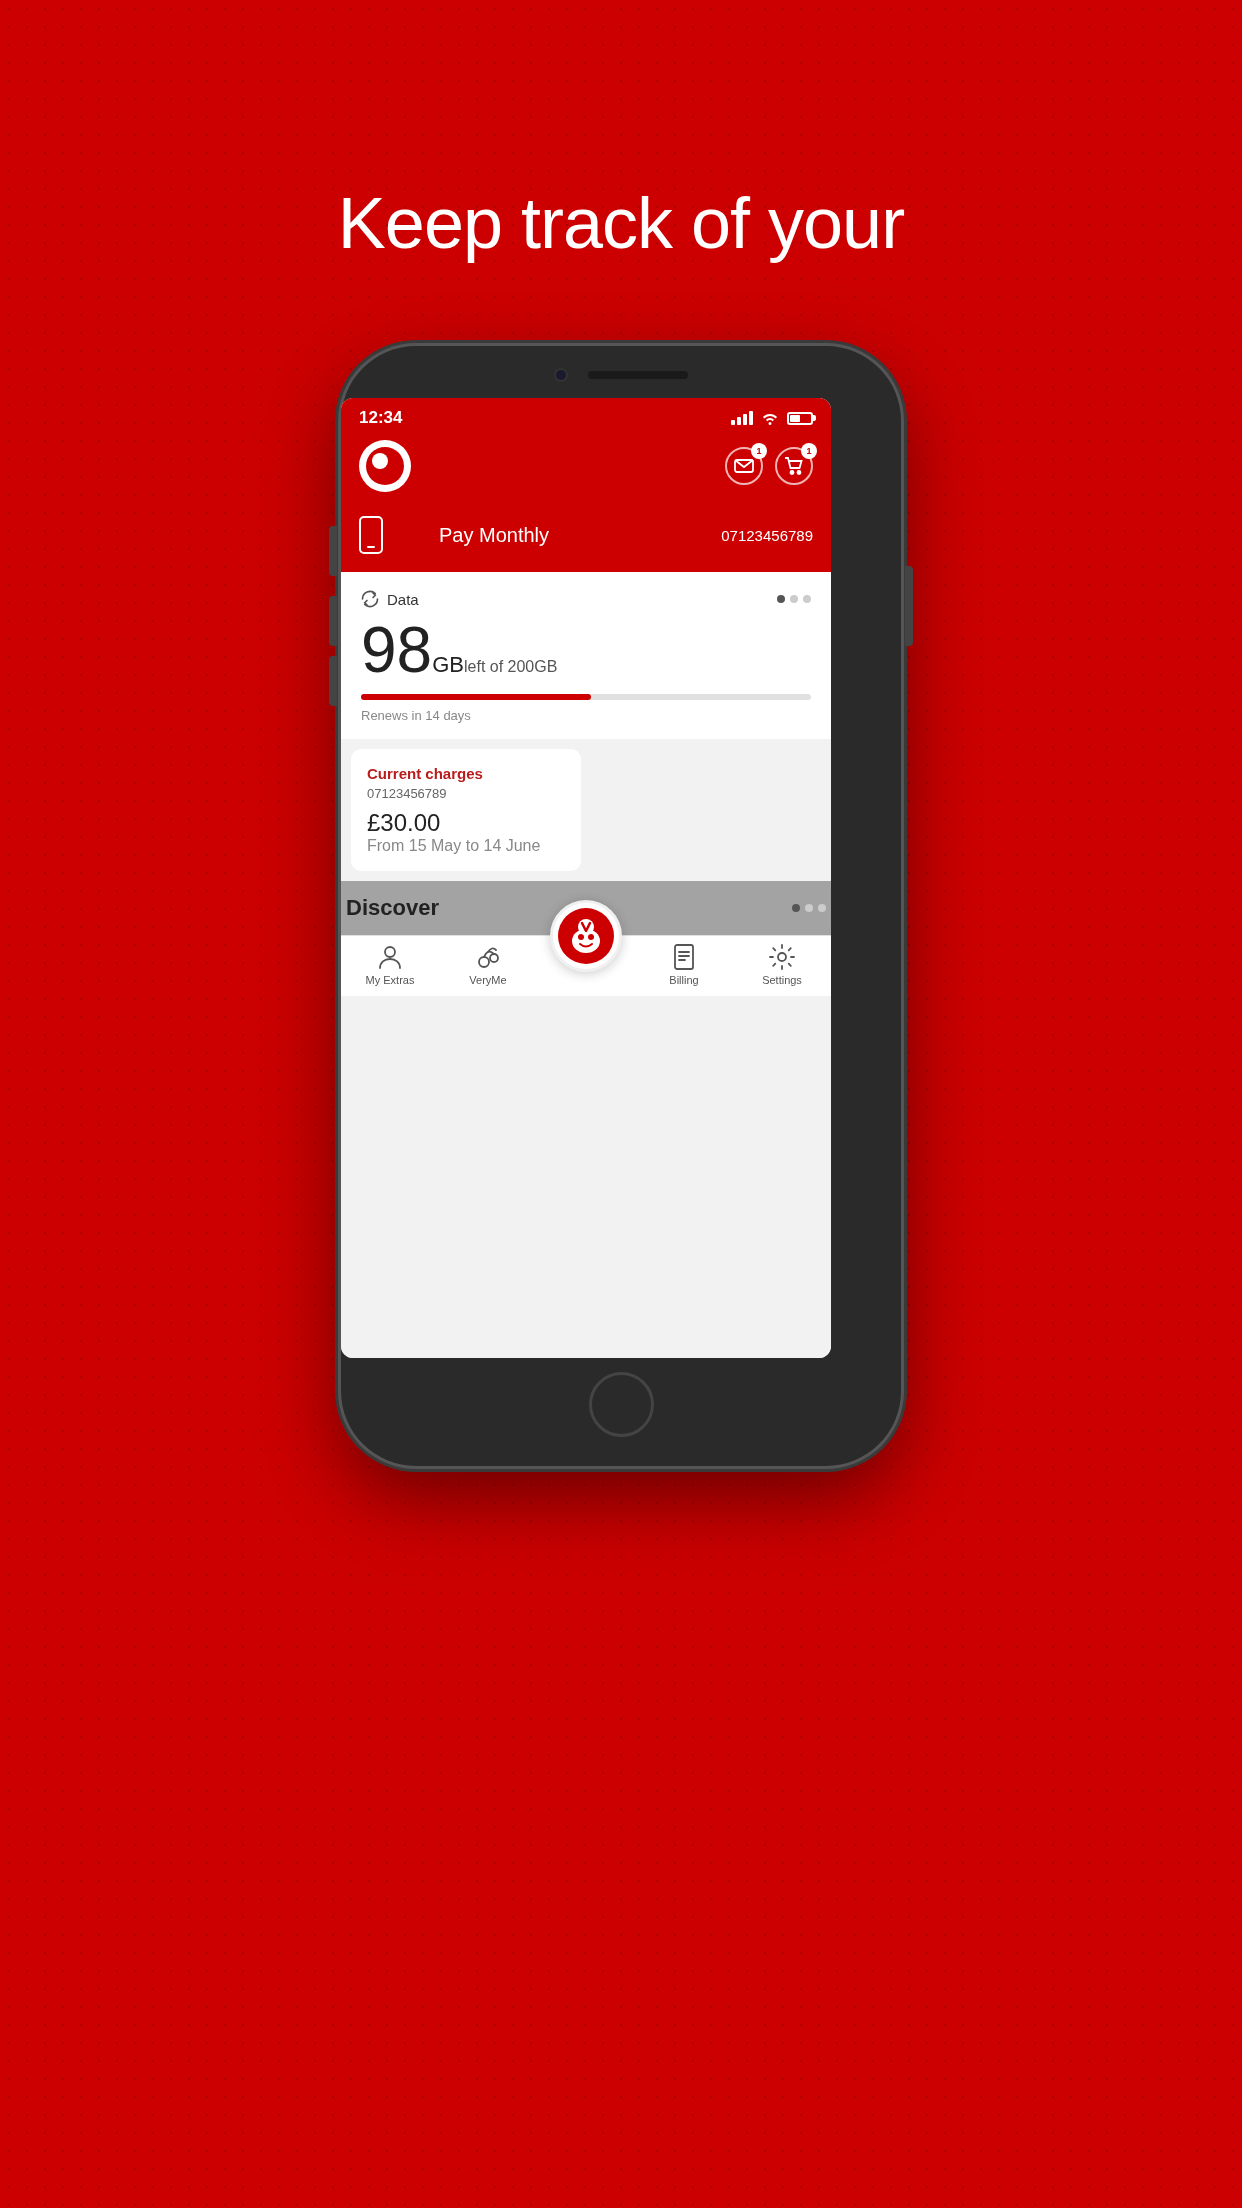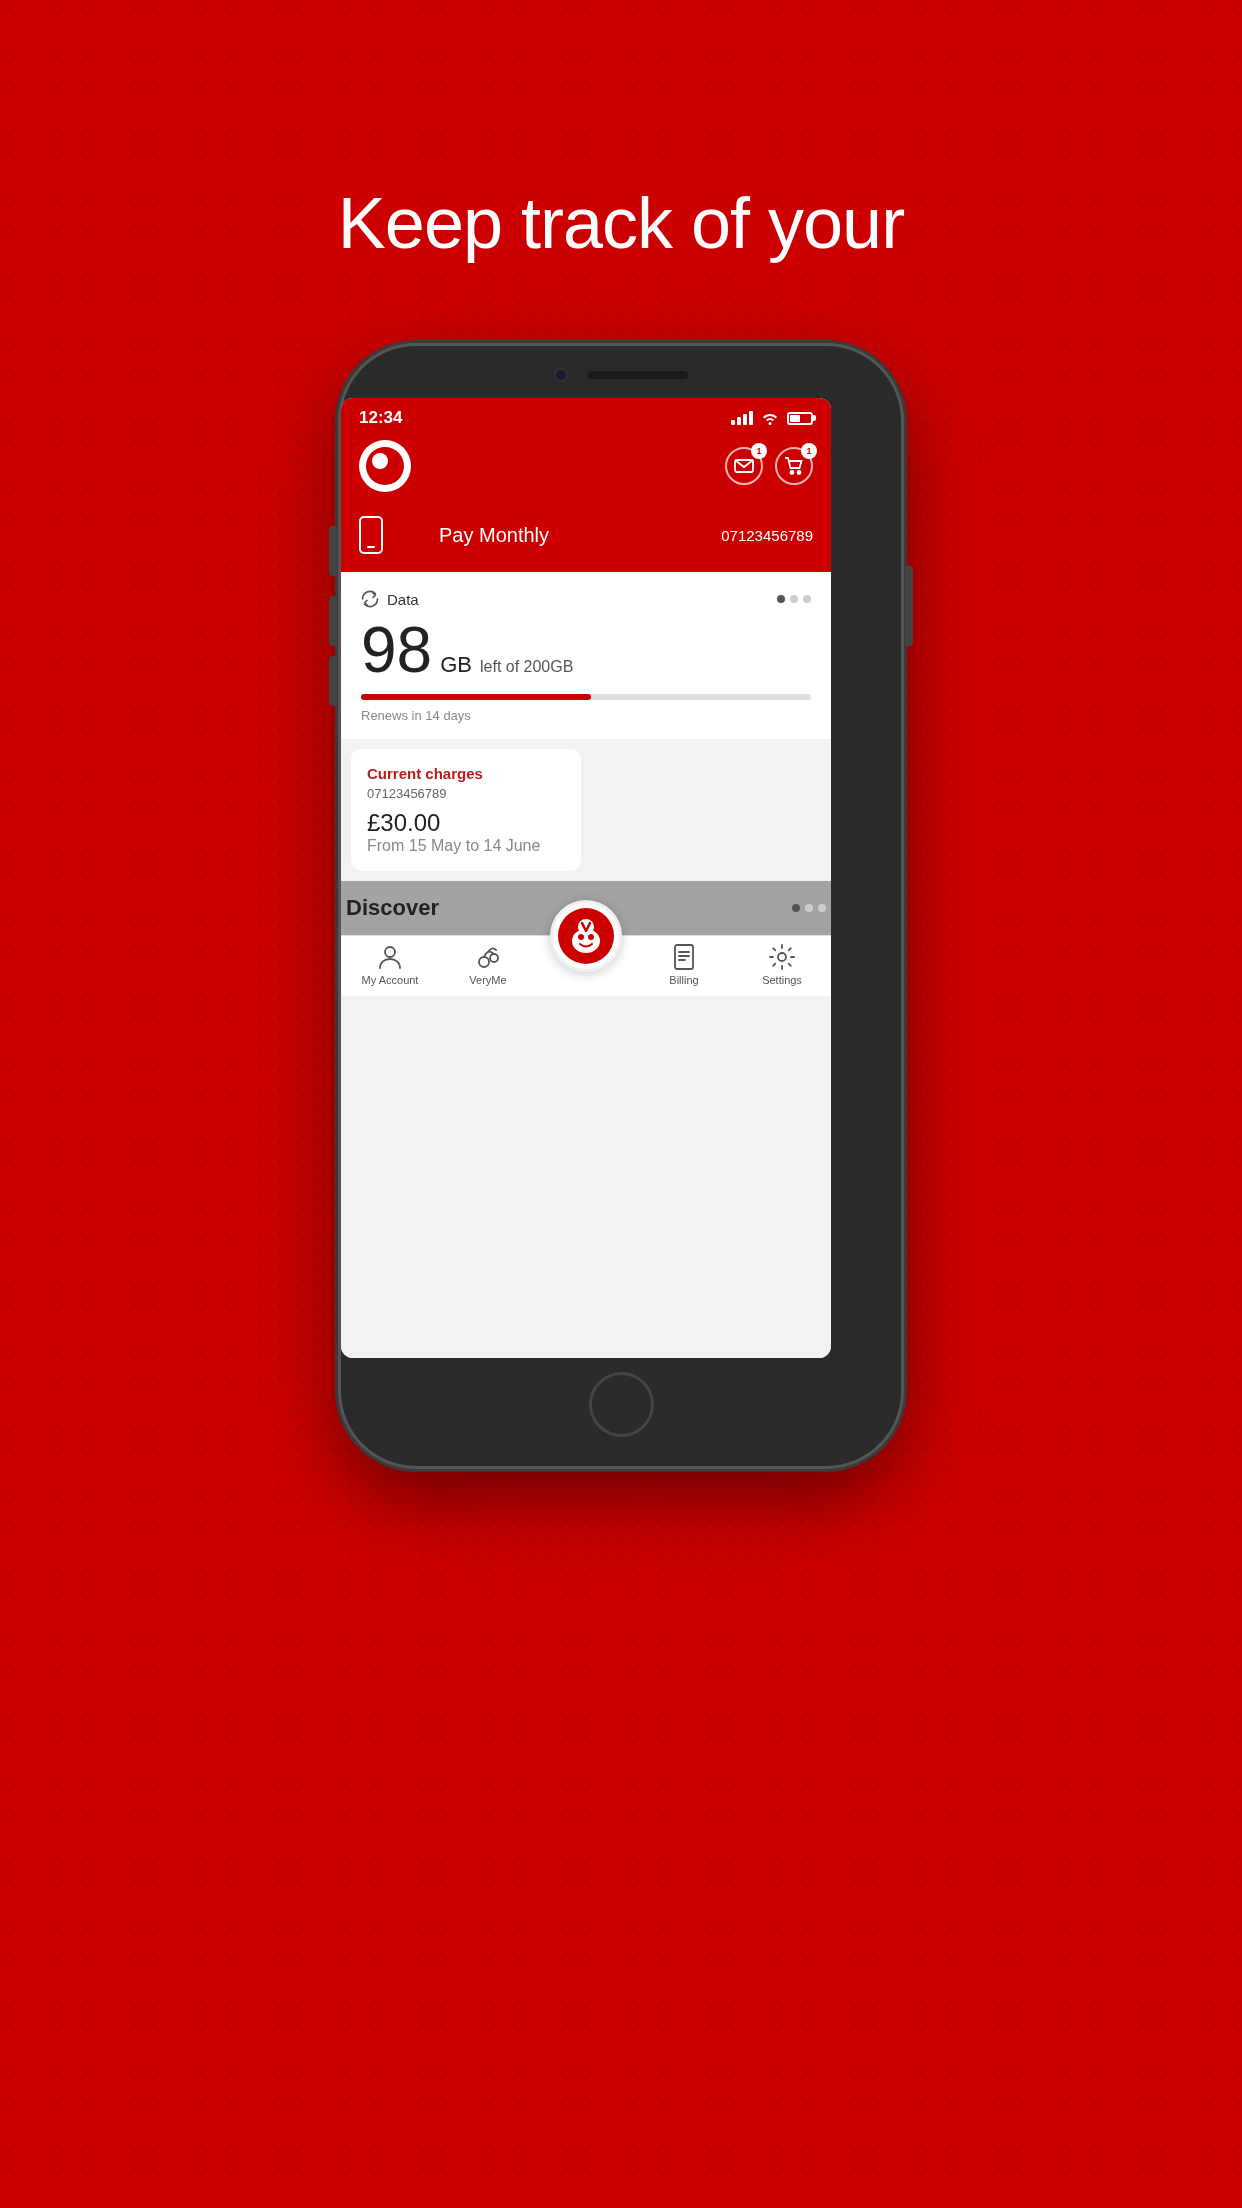--- a/index.html
+++ b/index.html
@@ -335,21 +335,20 @@
       width: 8px;
       height: 8px;
       border-radius: 50%;
       background: #ccc;
     }
     .data-dot.active { background: #555; }
 
     .data-amount {
       display: flex;
       align-items: baseline;
-      gap: 8px;
       margin-bottom: 12px;
     }
 
     .data-number {
       font-size: 64px;
       font-weight: 300;
       color: #222;
       line-height: 1;
     }
 
@@ -744,21 +743,21 @@
           </div>
         </div>
 
         <div class="nav-item">
           <div class="nav-icon">
             <svg width="24" height="26" viewBox="0 0 24 26" fill="none" stroke="#555" stroke-width="1.8" stroke-linecap="round">
               <circle cx="12" cy="8" r="5"></circle>
               <path d="M2 24c0-5.5 4.5-9 10-9s10 3.5 10 9"></path>
             </svg>
           </div>
-          <span class="nav-label">My Account</span>
+          <span class="nav-label">My Extras</span>
         </div>
 
         <div class="nav-item">
           <div class="nav-icon">
 
             <svg width="24" height="26" viewBox="0 0 24 26" fill="none" stroke="#555" stroke-width="1.8" stroke-linecap="round">
               <circle cx="8" cy="18" r="5"></circle>
               <circle cx="18" cy="14" r="4"></circle>
               <path d="M8 13 Q12 4 18 10"></path>
               <path d="M12 8 Q16 2 20 6"></path>

